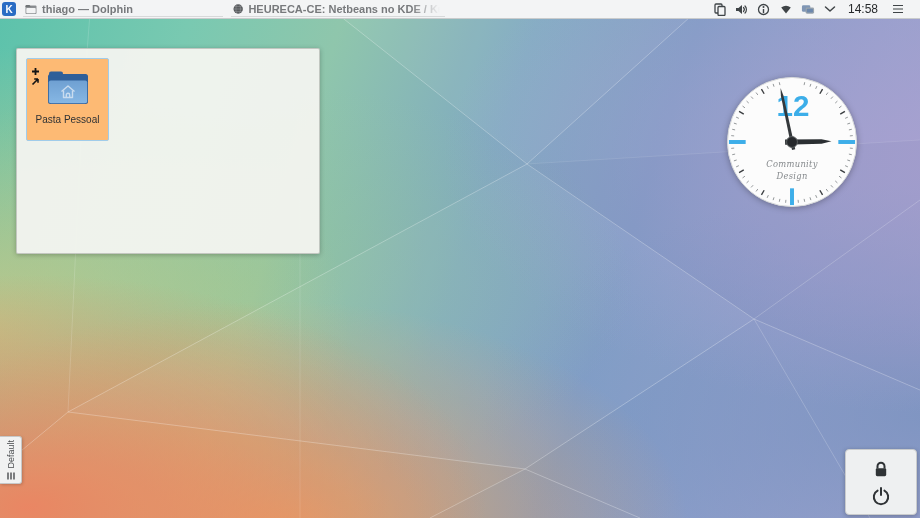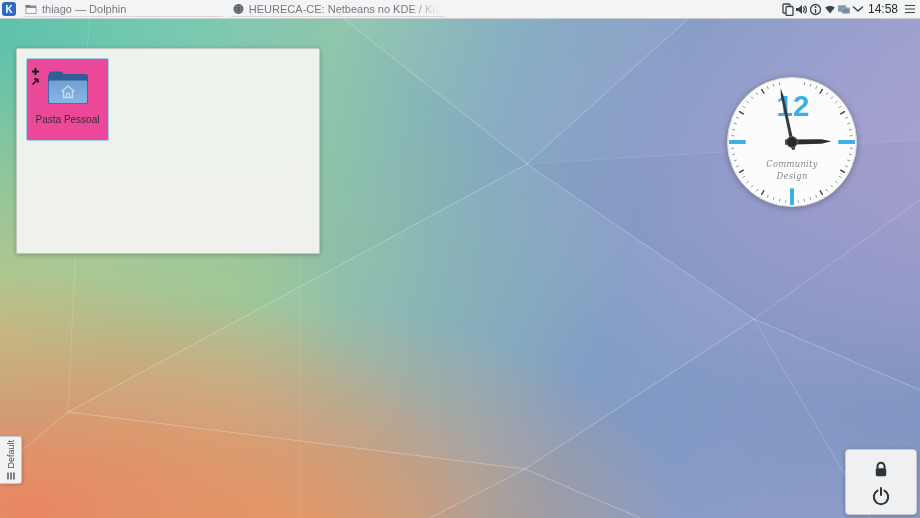--- a/index.html
+++ b/index.html
@@ -16,38 +16,38 @@
       radial-gradient(55% 50% at 103% 30%, rgba(169,160,208,0.85) 0%, rgba(169,160,208,0) 100%),
       radial-gradient(50% 45% at 102% 80%, rgba(118,145,190,0.80) 0%, rgba(118,145,190,0) 100%),
       linear-gradient(108deg,#5cc2ab 0%,#79c9b1 18%,#8fc6ac 32%,#80a9c1 50%,#7d9cc5 65%,#92a0cc 82%,#a5a5d1 100%);}
   .wallpaper svg{position:absolute;left:0;top:18px;}
 
   
   .panel{position:absolute;top:0;left:0;right:0;height:18px;background:#f3f4f5;
     border-bottom:1px solid #c9cbcc;display:flex;align-items:center;z-index:10;}
   .launcher{width:14px;height:14px;margin:0 5px 0 2px;background:#2a6cc4;border-radius:3px;
     color:#fff;font-size:10px;font-weight:bold;display:flex;align-items:center;justify-content:center;cursor:pointer;}
-  .task{display:flex;align-items:center;gap:5px;height:100%;position:relative;padding:0 6px 0 4px;cursor:pointer;}
+  .task{display:flex;align-items:center;gap:5px;height:100%;position:relative;padding:0 6px 0 4px;cursor:pointer;font-weight:bold;}
   .task::after{content:"";position:absolute;left:2px;right:6px;bottom:1px;height:1px;background:#d7d9da;}
   .task-title{font-size:11px;color:#77797c;white-space:nowrap;overflow:hidden;}
   .task1{width:198px;}
   .task2{width:212px;}
   .task2 .fade{position:absolute;right:6px;top:0;bottom:2px;width:34px;
     background:linear-gradient(to right, rgba(243,244,245,0), #f3f4f5 85%);}
-  .tray{margin-left:auto;display:flex;align-items:center;gap:0;padding-right:3px;}
+  .tray{margin-left:auto;display:flex;align-items:center;gap:8px;padding-right:15px;}
   .tray-icon{width:14px;height:14px;display:flex;align-items:center;justify-content:center;cursor:pointer;}
   .clock-text{font-size:12px;color:#26292b;margin:0 5px 0 3px;cursor:default;}
 
   
   .folder-view{position:absolute;left:16px;top:48px;width:302px;height:204px;
     background:rgba(242,244,238,0.97);border:1px solid rgba(150,155,150,0.5);border-radius:2px;
     box-shadow:0 1px 5px rgba(0,0,0,0.25);z-index:2;}
   .fv-item{position:absolute;top:9px;width:81px;height:81px;border:1px solid transparent;border-radius:2px;
     display:flex;flex-direction:column;align-items:center;cursor:pointer;}
-  .fv-item.selected{background:#ec4899;border-color:#a0ccea;}
+  .fv-item.selected{background:#fdba74;border-color:#a0ccea;}
   .fv-item.i0{left:9px;}
   .fv-item.i1{left:116px;}
   .fv-icon{margin-top:8px;height:42px;display:flex;align-items:center;justify-content:center;}
   .fv-label{font-size:10px;color:#2f3234;margin-top:5px;white-space:nowrap;}
   .emblems{position:absolute;left:4px;top:8px;display:flex;flex-direction:column;gap:1px;}
 
   
   .analog-clock{position:absolute;left:723px;top:73px;width:138px;height:138px;z-index:2;}
   .analog-clock svg{filter:drop-shadow(0 1px 3px rgba(0,0,0,0.30));}
   .numeral{font-family:"Liberation Sans",sans-serif;font-size:30px;font-weight:bold;fill:#3caee9;}

